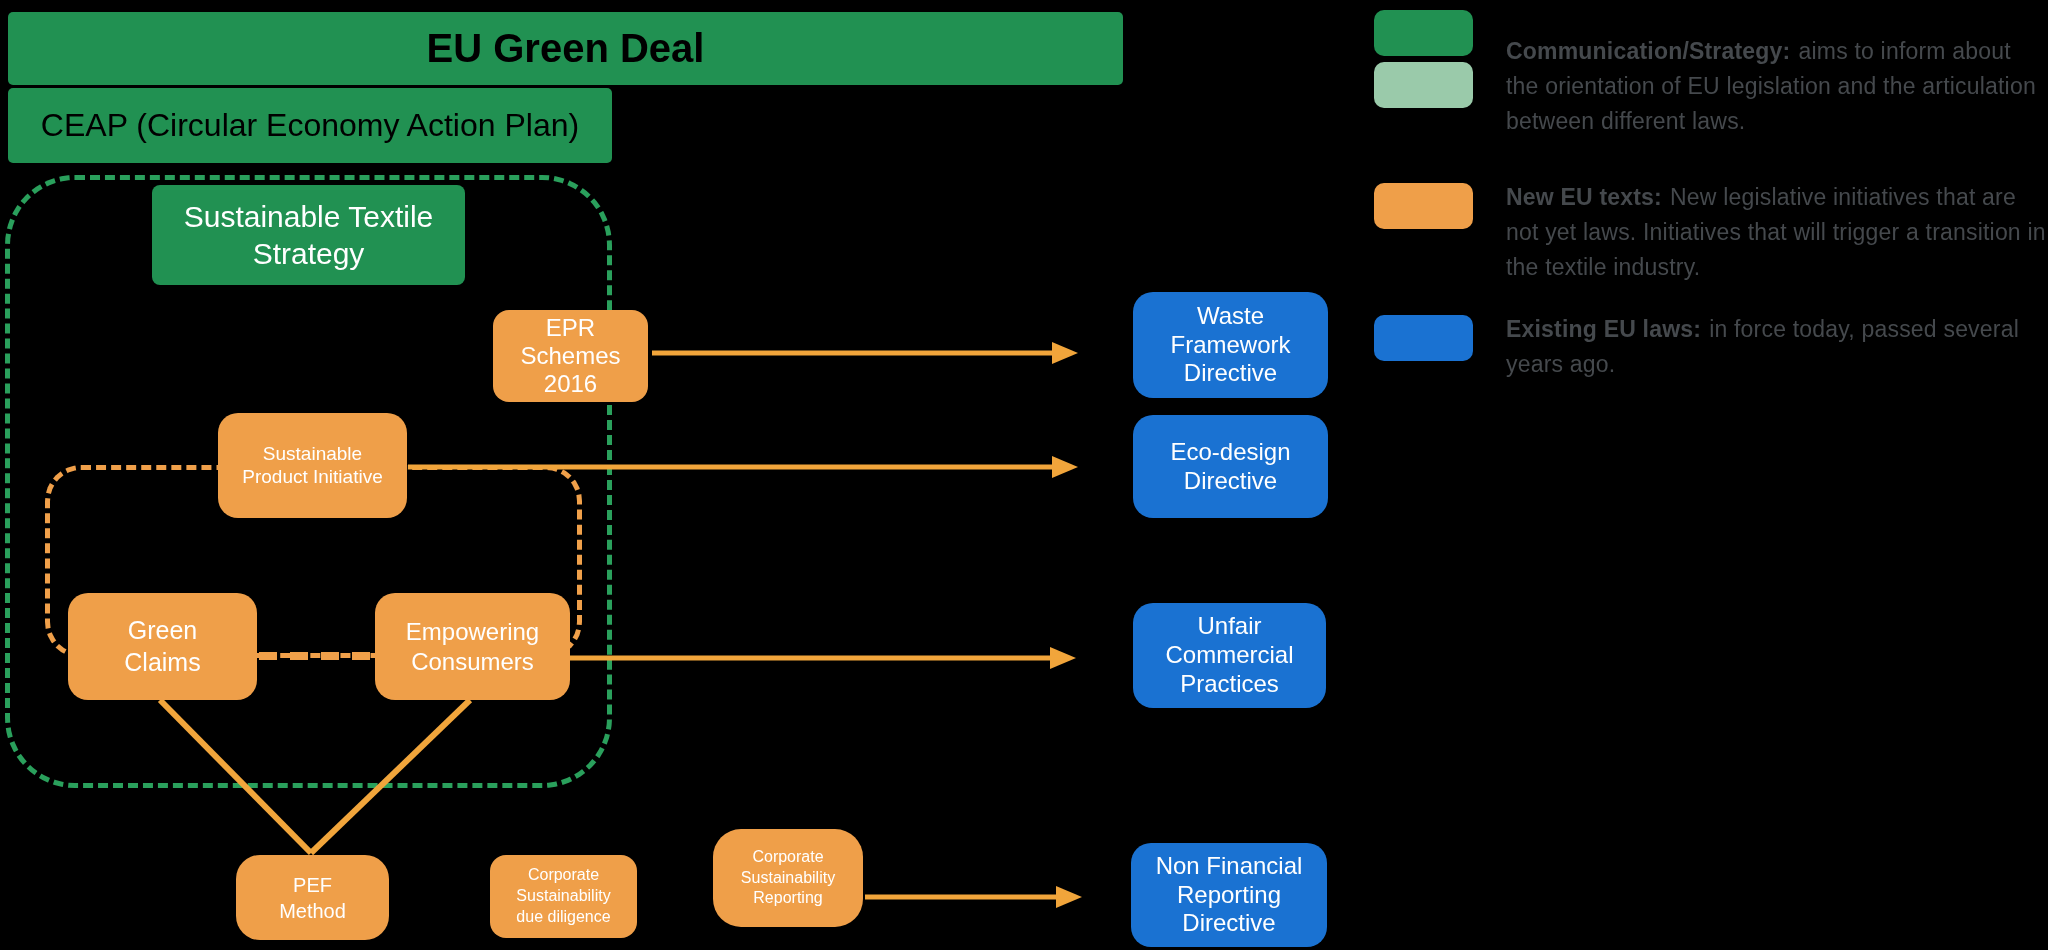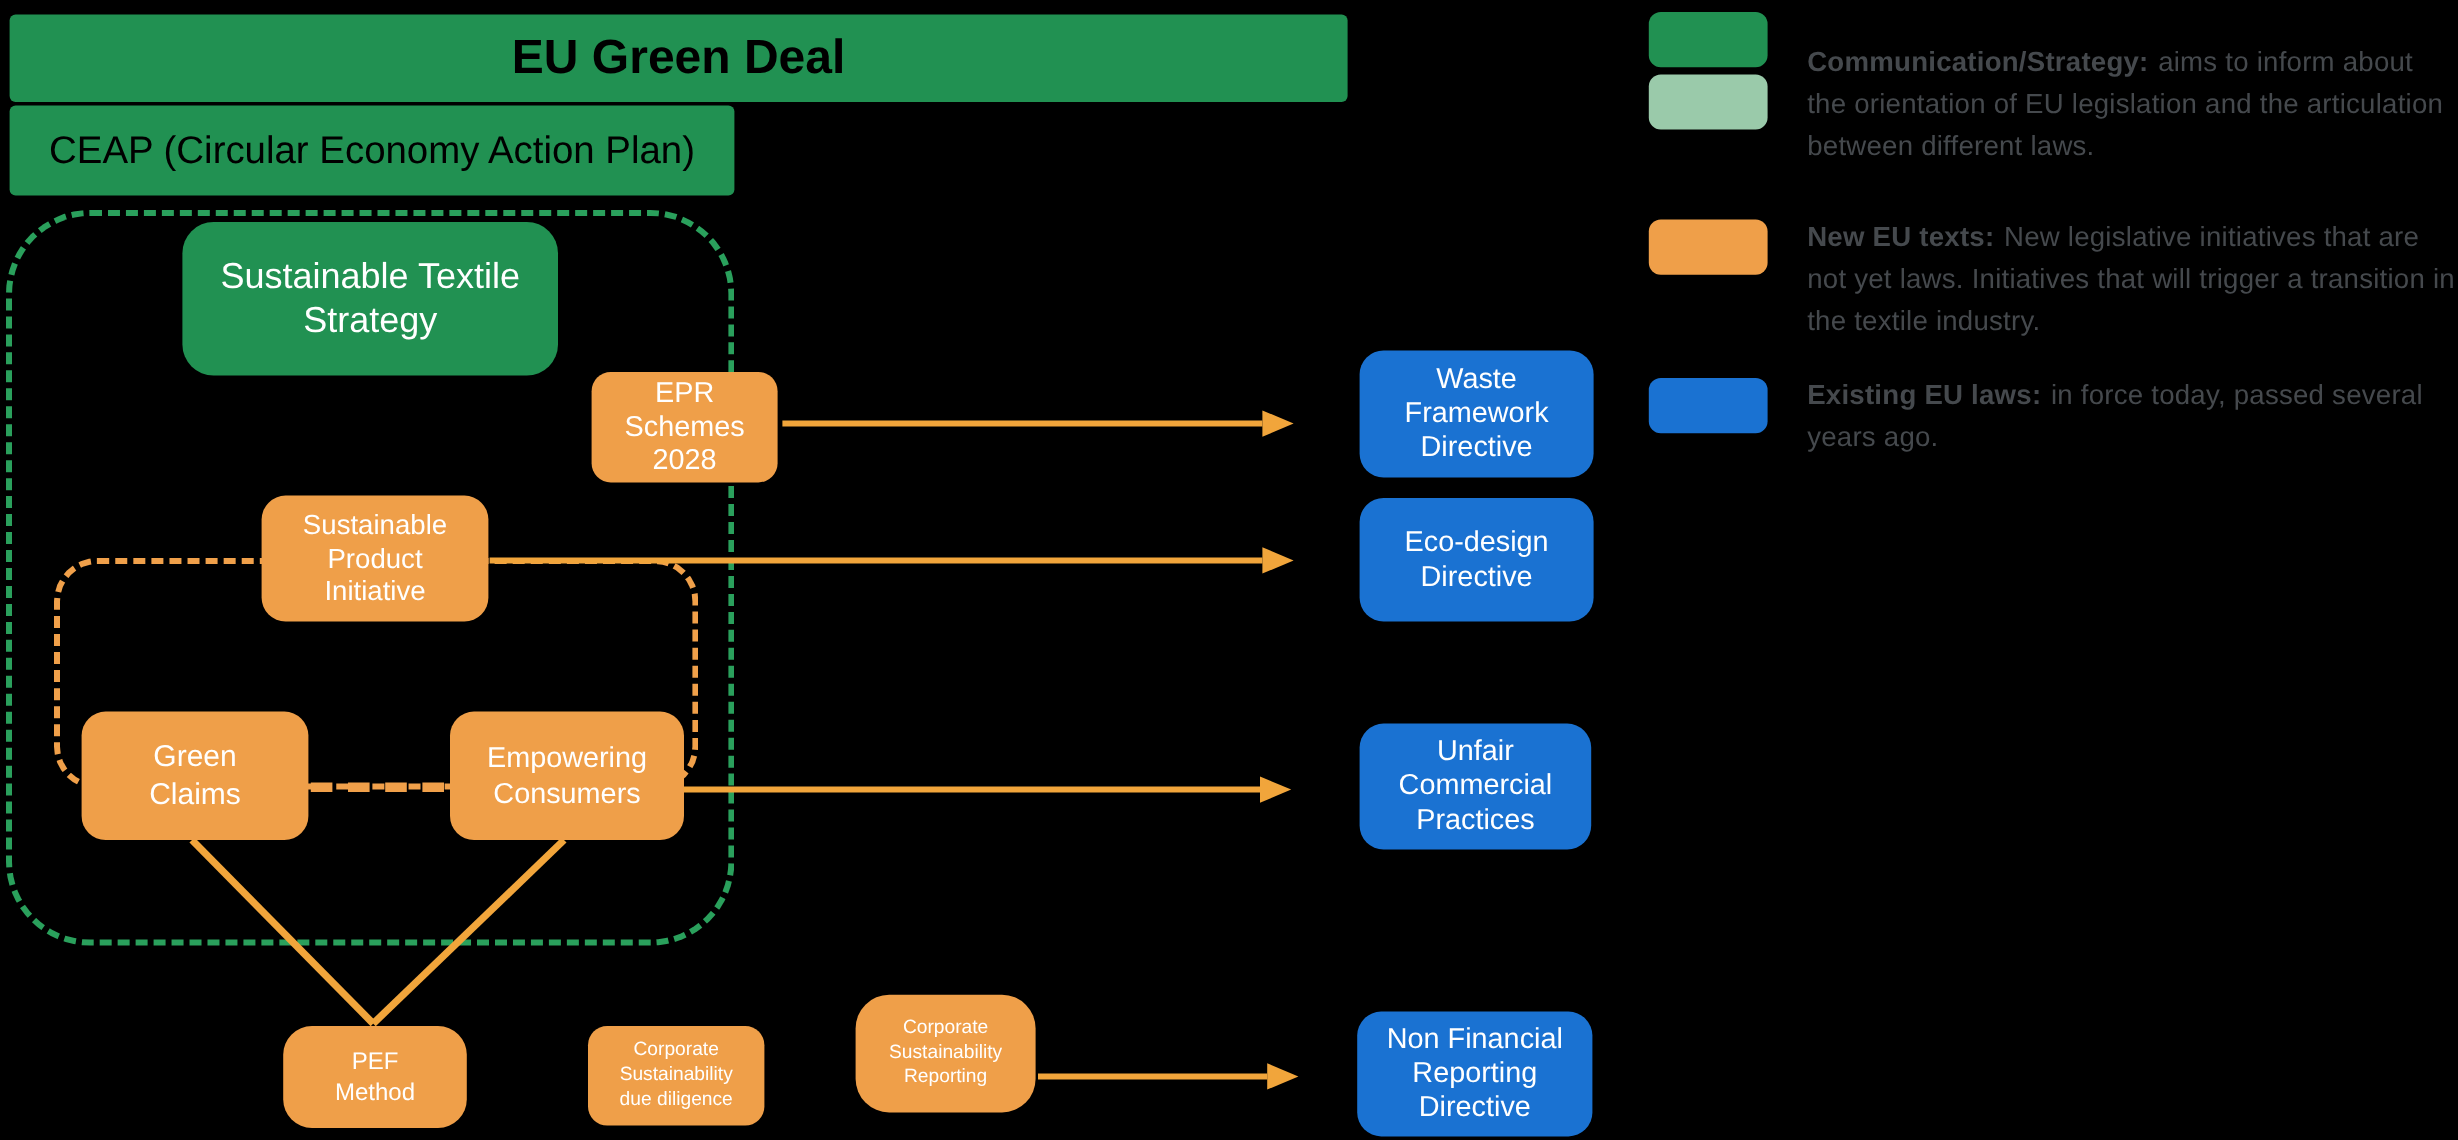--- a/index.html
+++ b/index.html
@@ -18,23 +18,23 @@
   .dash-green{left:5px;top:175px;width:607px;height:613px;border:5px dashed var(--dash-green,#2aa05c);border-radius:70px;}
   .dash-orange{left:45px;top:465px;width:537px;height:193px;border:5px dashed var(--dash-orange,#f0a04a);border-radius:36px;}
   svg.overlay{position:absolute;left:0;top:0;z-index:2;}
   .node{
     position:absolute;display:flex;align-items:center;justify-content:center;
     text-align:center;color:#fff;box-sizing:border-box;z-index:3;font-weight:400;
   }
   .green-box{background:var(--green,#219152);}
   .orange-box{background:var(--orange,#ef9f49);}
   .blue-box{background:var(--blue,#1a72d2);}
-  .node-sts{left:152px;top:185px;width:313px;height:128px;border-radius:26px;font-size:30px;line-height:1.25;padding:0 14px;justify-content:flex-end;}
+  .node-sts{left:152px;top:185px;width:313px;height:100px;border-radius:8px;font-size:30px;line-height:1.25;padding:0 14px;justify-content:flex-end;}
   .node-epr{left:493px;top:310px;width:155px;height:92px;border-radius:16px;font-size:24px;line-height:1.18;padding:0 24px;}
-  .node-spi{left:218px;top:413px;width:189px;height:105px;border-radius:20px;font-size:23px;line-height:1.2;padding:0 18px;}
+  .node-spi{left:218px;top:413px;width:189px;height:105px;border-radius:20px;font-size:19px;line-height:1.2;padding:0 18px;}
   .node-gc{left:68px;top:593px;width:189px;height:107px;border-radius:20px;font-size:25px;line-height:1.25;padding:0 30px;}
   .node-ec{left:375px;top:593px;width:195px;height:107px;border-radius:20px;font-size:24px;line-height:1.25;padding:0 20px;}
   .node-pef{left:236px;top:855px;width:153px;height:85px;border-radius:24px;font-size:20px;line-height:1.3;padding:0 30px;}
   .node-csdd{left:490px;top:855px;width:147px;height:83px;border-radius:16px;font-size:16px;line-height:1.3;padding:0 12px;}
   .node-csr{left:713px;top:829px;width:150px;height:98px;border-radius:28px;font-size:16px;line-height:1.3;padding:0 14px;}
   .node-wfd{left:1133px;top:292px;width:195px;height:106px;border-radius:20px;font-size:24px;line-height:1.2;padding:0 18px;}
   .node-edd{left:1133px;top:415px;width:195px;height:103px;border-radius:20px;font-size:24px;line-height:1.2;padding:0 18px;}
   .node-ucp{left:1133px;top:603px;width:193px;height:105px;border-radius:20px;font-size:24px;line-height:1.2;padding:10px 18px;}
   .node-nfrd{left:1131px;top:843px;width:196px;height:104px;border-radius:20px;font-size:24px;line-height:1.2;padding:0 10px;}
   .swatch{position:absolute;left:1374px;width:99px;height:46px;border-radius:10px;z-index:4;}
@@ -76,21 +76,21 @@
     <span>EU Green Deal</span>
   </div>
   <div class="banner banner-ceap">
     <span>CEAP (Circular Economy Action Plan)</span>
   </div>
 
   <div class="node green-box node-sts">
     <span>Sustainable Textile Strategy</span>
   </div>
   <div class="node orange-box node-epr">
-    <span>EPR Schemes 2028</span>
+    <span>EPR Schemes 2016</span>
   </div>
   <div class="node orange-box node-spi">
     <span>Sustainable Product Initiative</span>
   </div>
   <div class="node orange-box node-gc">
     <span>Green Claims</span>
   </div>
   <div class="node orange-box node-ec">
     <span>Empowering Consumers</span>
   </div>

